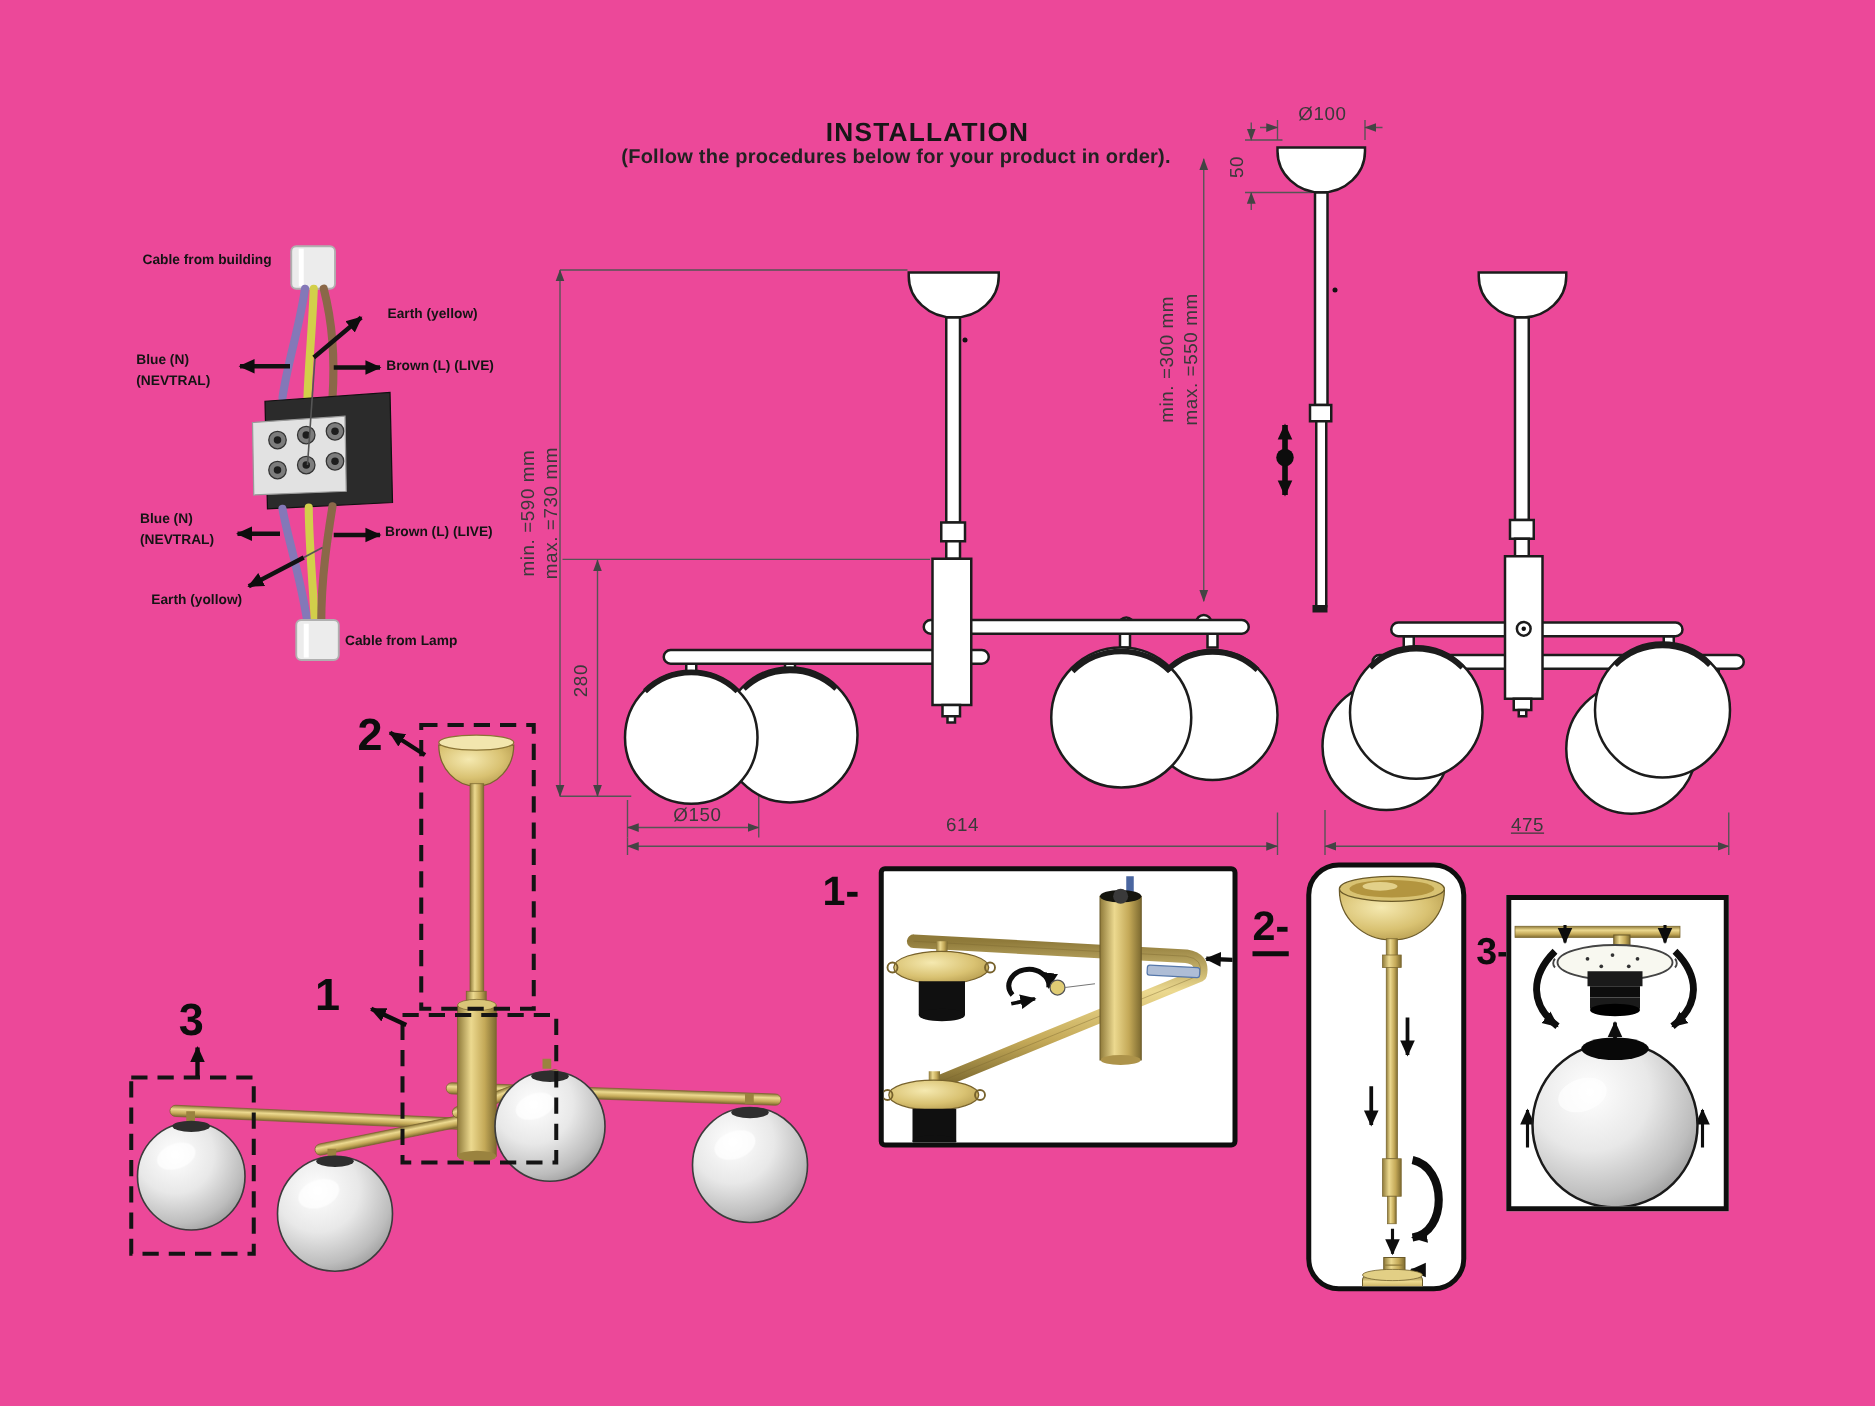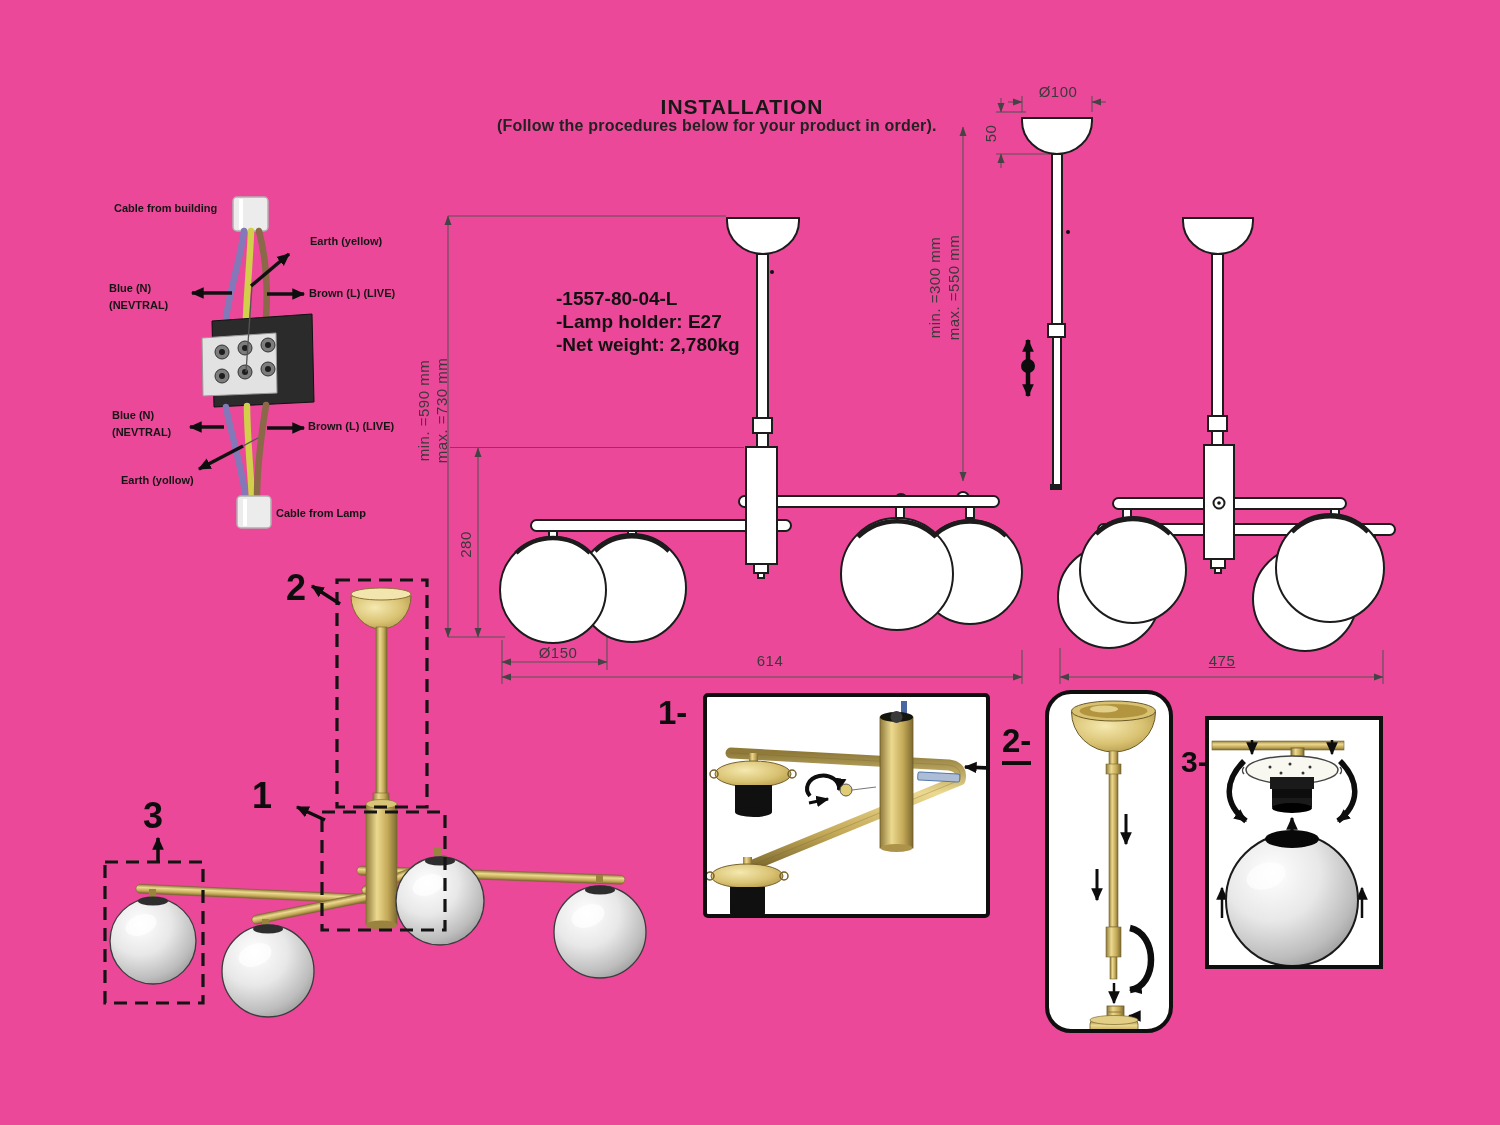--- a/index.html
+++ b/index.html
@@ -55,25 +55,20 @@
           <stop offset="0.45" stop-color="#e8e8e8"></stop>
         <stop offset="0.8" stop-color="#bdbdbd"></stop>
           <stop offset="1" stop-color="#979797"></stop>
       </radialGradient>
     </defs>
   </svg>
 
   <div class="abs page-title" style="left:492px;top:95px;width:500px;">INSTALLATION</div>
   <div class="abs page-sub" style="left:497px;top:117px;width:500px;">(Follow the procedures below for your product in order).</div>
 
-  <div class="abs" style="left:556px;top:287px;">
-    <div class="spec-line">-1557-80-04-L</div>
-    <div class="spec-line">-Lamp holder: E27</div>
-    <div class="spec-line">-Net weight: 2,780kg</div>
-  </div>
 
   <svg class="layer" style="left:100px;top:190px;" width="320" height="355" viewBox="100 190 320 355">
     <g>
       <rect x="233" y="197" width="35" height="34" rx="4" fill="#ececec" stroke="#b0b0b0" stroke-width="1.5"></rect>
       <line x1="241" y1="199" x2="241" y2="229" stroke="#fff" stroke-width="4"></line>
     </g>
     <g fill="none" stroke-linecap="round">
       <path d="M244,231 C240,260 230,290 226,318" stroke="#8478b8" stroke-width="6.5"></path>
       <path d="M251,231 C250,260 247,290 246,318" stroke="#d2cf4a" stroke-width="6.5"></path>
       <path d="M259,231 C266,258 268,288 266,318" stroke="#8a6848" stroke-width="6.5"></path>
@@ -113,21 +108,21 @@
       <line x1="232" y1="293" x2="192" y2="293" marker-end="url(#mbold)"></line>
       <line x1="267" y1="294" x2="304" y2="294" marker-end="url(#mbold)"></line>
       <line x1="224" y1="427" x2="190" y2="427" marker-end="url(#mbold)"></line>
       <line x1="267" y1="428" x2="304" y2="428" marker-end="url(#mbold)"></line>
       <line x1="258" y1="438" x2="243" y2="446" stroke-width="1.3" stroke="#555"></line>
       <line x1="243" y1="446" x2="199" y2="469" marker-end="url(#mbold)"></line>
     </g>
   </svg>
 
   <div class="abs wire-label" style="left:114px;top:202px;">Cable from building</div>
-  <div class="abs wire-label" style="left:294px;top:235px;padding-left:16px;">Earth (yellow)</div>
+  <div class="abs wire-label" style="left:294px;top:245px;padding-left:16px;">Earth (yellow)</div>
   <div class="abs wire-label prelines" style="left:109px;top:280px;">Blue (N)
 (NEVTRAL)</div>
   <div class="abs wire-label" style="left:309px;top:287px;">Brown (L) (LIVE)</div>
   <div class="abs wire-label prelines" style="left:112px;top:407px;">Blue (N)
 (NEVTRAL)</div>
   <div class="abs wire-label" style="left:308px;top:420px;">Brown (L) (LIVE)</div>
   <div class="abs wire-label" style="left:121px;top:474px;">Earth (yollow)</div>
   <div class="abs wire-label" style="left:276px;top:507px;text-align:center;">Cable from Lamp</div>
 
   <svg class="layer" style="left:440px;top:195px;" width="605" height="505" viewBox="440 195 605 505">

